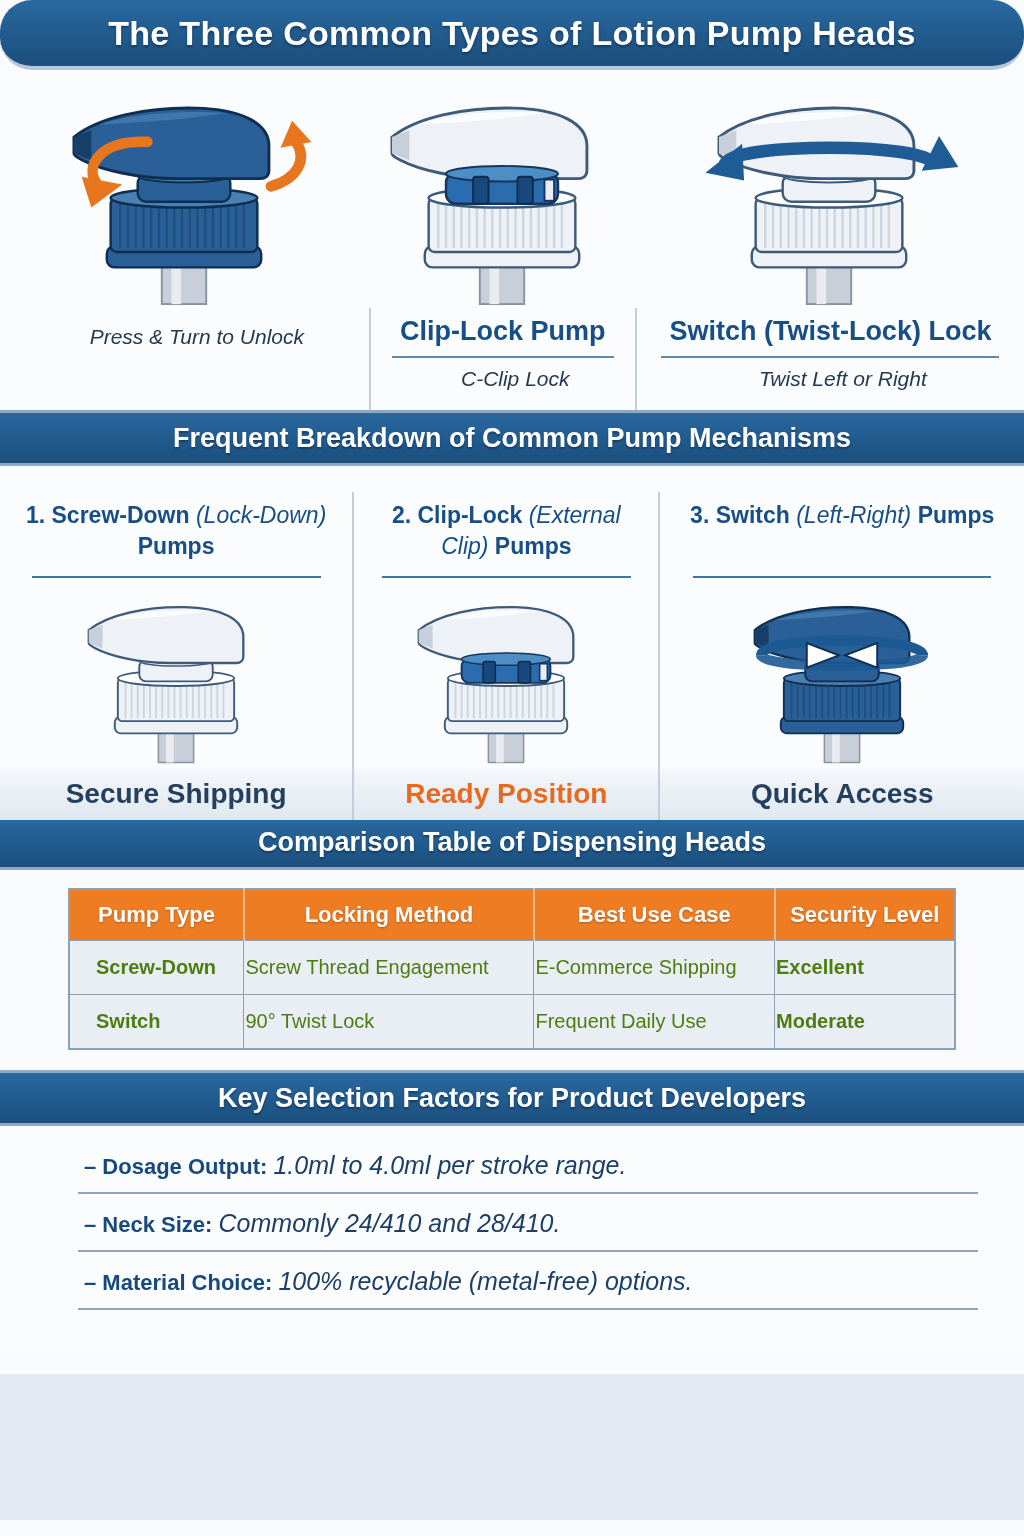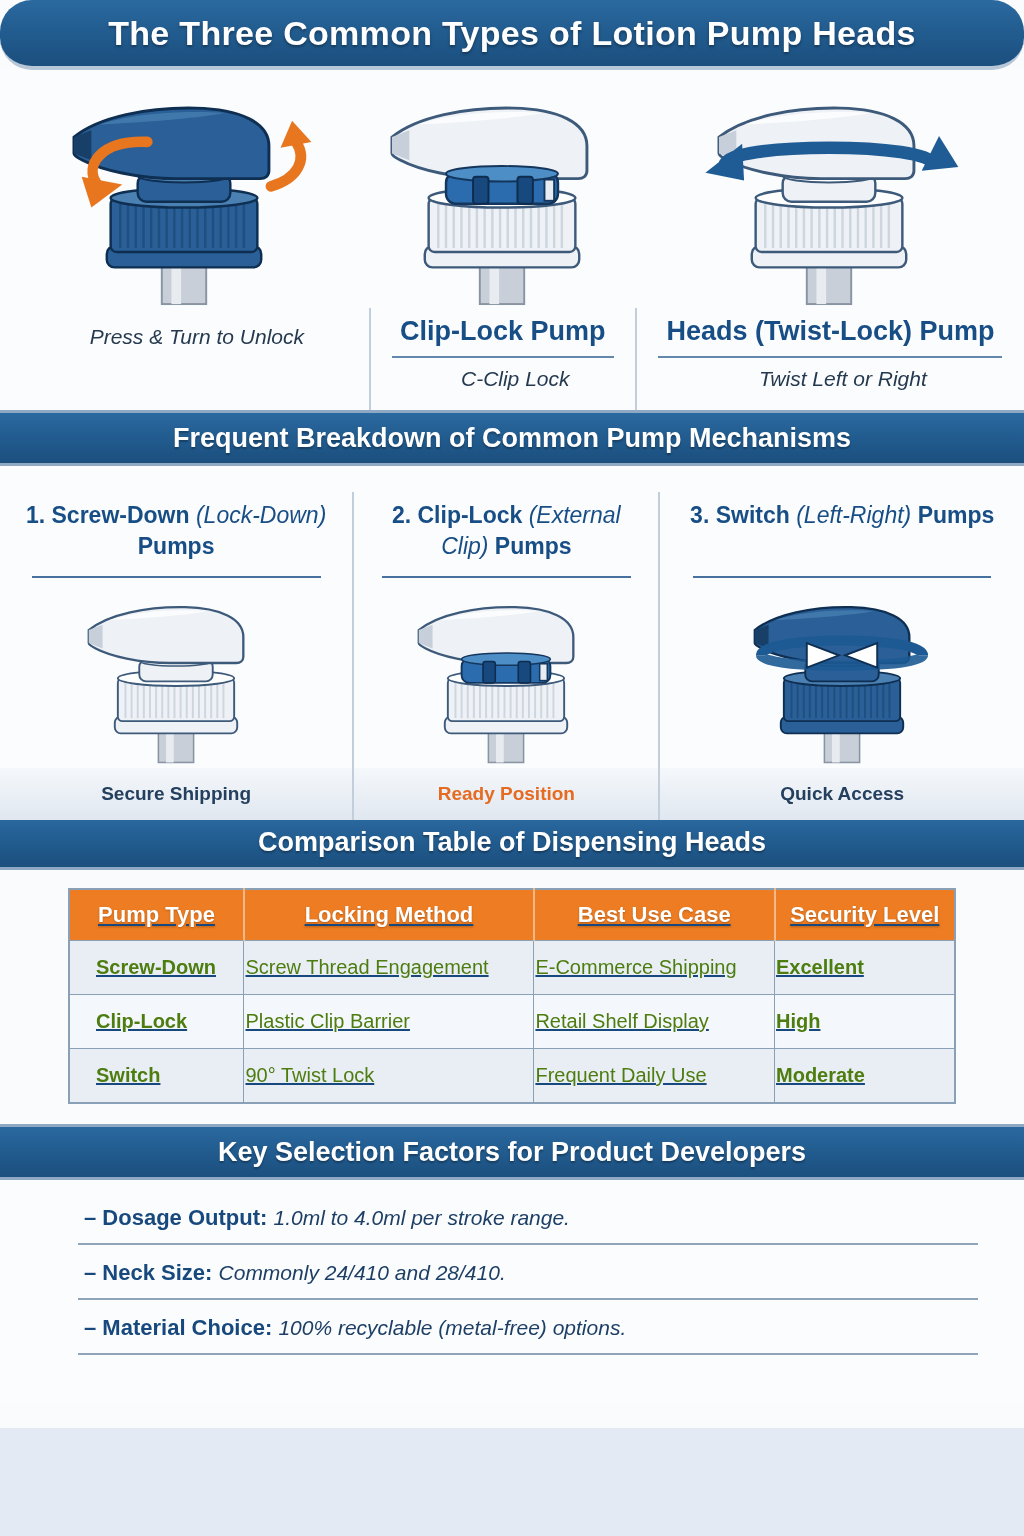--- a/index.html
+++ b/index.html
@@ -56,44 +56,44 @@
   .bheading{height:76px;font-size:23px;color:#184e86;padding:0 14px;line-height:1.35;margin-top:8px;}
   .bheading .bold{font-weight:bold;}
   .bheading .note{font-style:italic;font-weight:normal;}
   .bunderline{width:82%;margin:0 auto;border-bottom:2px solid #47719e;}
   .bfig{height:182px;margin-top:4px;display:flex;justify-content:center;align-items:flex-end;}
   .bfig .pump-fig{width:268px;height:176px;}
   .bcaption{
     height:52px;margin-top:4px;
     background:linear-gradient(180deg,#f5f8fb 0%,#e0e7f0 100%);
     display:flex;align-items:center;justify-content:center;
-    font-size:19px;font-weight:bold;color:#24405e;
-  }
-  
-  .table-wrap{margin:18px 68px 11px;text-decoration:underline;}
+    font-size:28px;font-weight:bold;color:#24405e;
+  }
+  
+  .table-wrap{margin:18px 68px 11px;}
   table.compare{width:100%;border-collapse:collapse;border:2px solid #8aa0b6;}
   table.compare th{
     background:#ed7c22;color:#ffffff;font-size:22px;font-weight:bold;
     height:48px;border-left:2px solid #f3b887;text-shadow:0 1px 2px rgba(0,0,0,.25);
   }
   table.compare th:first-child{border-left:none;}
   table.compare td{
     height:51px;font-size:20px;color:#4d7c0f;text-align:left;
     border:1.5px solid #8aa0b6;
   }
   table.compare tr.odd td{background:#e9eef5;}
   table.compare tr.even td{background:#f4f7fb;}
   td.first{text-align:left;padding-left:26px;font-weight:bold;font-size:22px;color:#17497e;}
   td.level{font-weight:bold;font-size:22px;color:#17497e;}
   .bar-gap-top{margin-top:20px;}
   
   .factors{background:#fbfcfd;padding-top:10px;height:212px;}
   .factor-line{margin-left:84px;padding-top:15px;font-size:22px;color:#17497e;}
   .flabel{font-weight:bold;}
-  .ftext{font-style:italic;font-weight:normal;font-size:21px;color:#1d3f66;}
+  .ftext{font-style:italic;font-weight:normal;font-size:25px;color:#1d3f66;}
   .fsep{border-bottom:2px solid #7b93ad;margin:12px 46px 0 78px;opacity:.85;}
   
   .footer-band{height:146px;background:#e3eaf4;margin-top:26px;}
 </style>
 </head>
 <body>
 
 <div class="page">
 
   <div class="main-banner">
@@ -207,21 +207,21 @@
 
   <div class="top-labels">
     <div class="label-cell">
       <div class="pump-sub">Press &amp; Turn to Unlock</div>
     </div>
     <div class="label-cell">
       <div class="pump-name">Clip-Lock Pump</div>
       <div class="pump-sub">C-Clip Lock</div>
     </div>
     <div class="label-cell">
-      <div class="pump-name">Heads (Twist-Lock) Pump</div>
+      <div class="pump-name">Switch (Twist-Lock) Lock</div>
       <div class="pump-sub">Twist Left or Right</div>
     </div>
   </div>
 
   <div class="section-bar">
     <span>Frequent Breakdown of Common Pump Mechanisms</span>
   </div>
 
   <div class="breakdown">
     <div class="bcol">
@@ -372,26 +372,20 @@
           <th>Security Level</th>
         </tr>
       </thead>
       <tbody>
         <tr class="odd">
           <td class="first">Screw-Down</td>
           <td>Screw Thread Engagement</td>
           <td>E-Commerce Shipping</td>
           <td class="level">Excellent</td>
         </tr>
-        <tr class="even">
-          <td class="first">Clip-Lock</td>
-          <td>Plastic Clip Barrier</td>
-          <td>Retail Shelf Display</td>
-          <td class="level">High</td>
-        </tr>
         <tr class="odd">
           <td class="first">Switch</td>
           <td>90° Twist Lock</td>
           <td>Frequent Daily Use</td>
           <td class="level">Moderate</td>
         </tr>
       </tbody>
     </table>
   </div>
 

